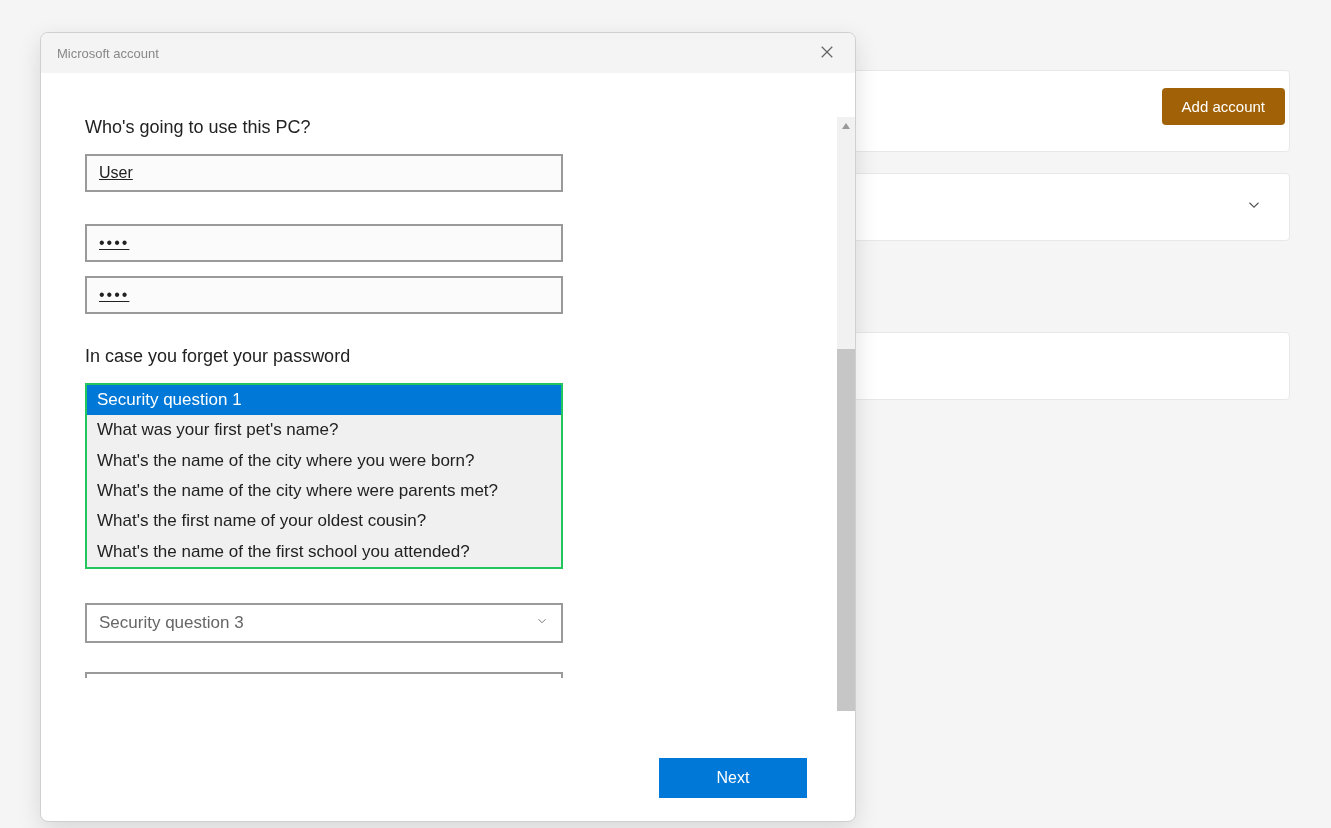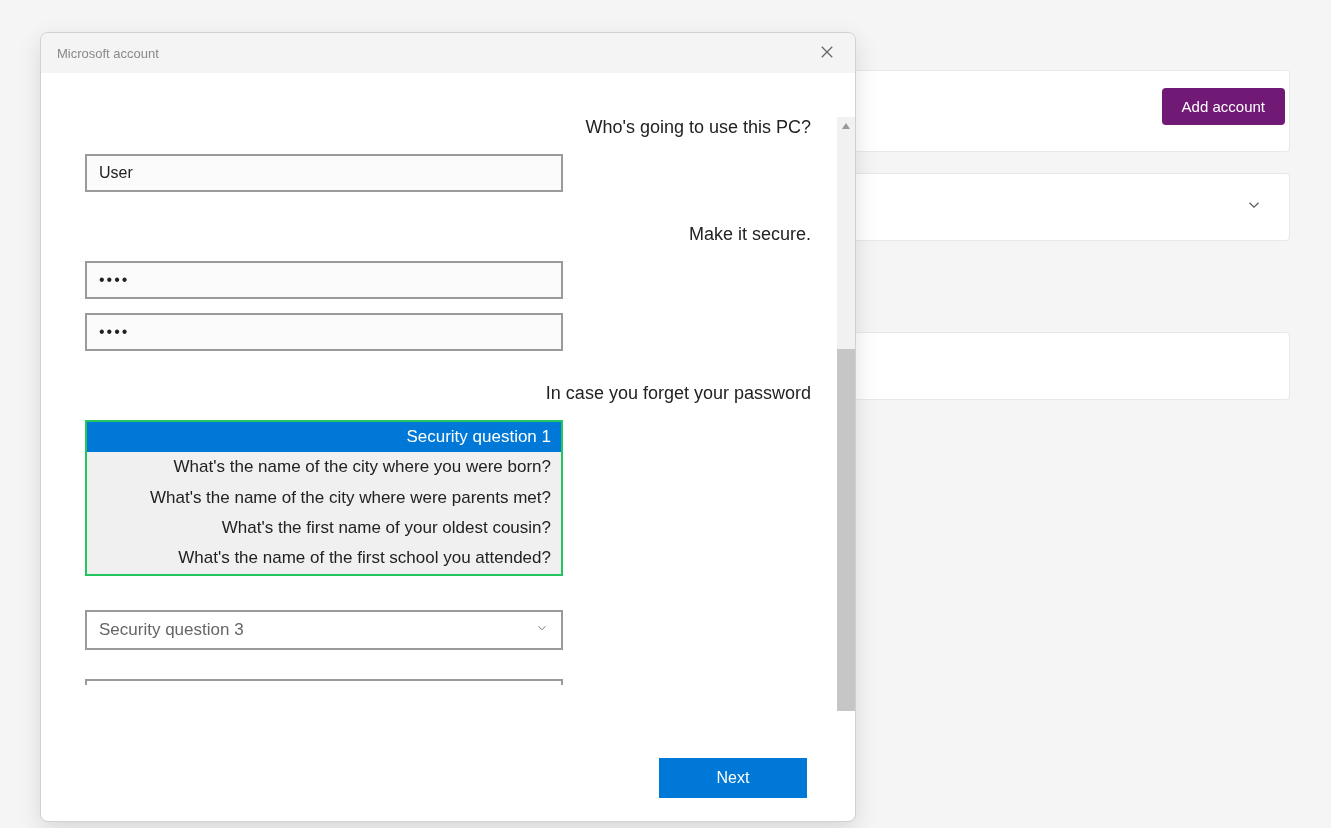--- a/index.html
+++ b/index.html
@@ -19,21 +19,21 @@
     border: 1px solid #e8e8e8;
     border-radius: 4px;
   }
   .bg-card-1 { left: 60px; top: 70px; width: 1230px; height: 82px; }
   .bg-card-2 { left: 60px; top: 173px; width: 1230px; height: 68px; display:flex; align-items:center; justify-content:flex-end; padding-right:26px;}
   .bg-card-3 { left: 60px; top: 332px; width: 1230px; height: 68px; }
   .add-account-btn {
     position: absolute;
     right: 46px;
     top: 88px;
-    background: #701a75;
+    background: #a16207;
     color: #fff;
     border: none;
     border-radius: 4px;
     padding: 10px 20px;
     font-size: 15px;
     cursor: pointer;
   }
   .bg-chevron { color:#555; }
   .bg-chevron svg{width:18px;height:18px;stroke:#555;stroke-width:1.5;fill:none;}
 
@@ -74,21 +74,20 @@
     color: #666;
     cursor: pointer;
   }
   .dialog-close svg { width: 14px; height: 14px; stroke: #666; stroke-width: 1.5; }
 
   .dialog-body {
     flex: 1;
     position: relative;
     padding: 44px 44px 0 44px;
     overflow: hidden;
-    text-align: right;
   }
   .scroll-area {
     position: absolute;
     top:0; left:0; right:0; bottom:0;
     padding: 44px 44px 0 44px;
   }
   .scrollbar-thumb-faint {
     position:absolute;
     right:0; top:44px;
     width:18px; height:232px;
@@ -121,20 +120,21 @@
     width: 478px;
     height: 38px;
     border: 2px solid #9a9a9a;
     background: #fbfbfb;
     font-size: 16px;
     padding: 0 12px;
     color: #222;
     margin-bottom: 14px;
     display:flex;
     align-items:center;
+    text-decoration:underline;
   }
   .field.password { letter-spacing: 2px; font-size:16px; }
   .section-gap { height: 18px; }
 
   
   .dropdown-open {
     width: 478px;
     border: 2px solid #22c55e;
     background: #f0f0f0;
     margin-bottom: 34px;
@@ -231,33 +231,33 @@
     </div>
 
     <div class="scroll-area">
 
       <div class="prompt">Who's going to use this PC?</div>
       <div class="field">
         <span>User</span>
       </div>
 
       <div class="section-gap"></div>
-      <div class="prompt">Make it secure.</div>
       <div class="field password">
         <span>••••</span>
       </div>
       <div class="field password">
         <span>••••</span>
       </div>
 
       <div class="section-gap"></div>
       <div class="prompt">In case you forget your password</div>
 
       <div class="dropdown-open">
         <div class="dd-option selected">Security question 1</div>
+        <div class="dd-option">What was your first pet's name?</div>
         <div class="dd-option">What's the name of the city where you were born?</div>
         <div class="dd-option">What's the name of the city where were parents met?</div>
         <div class="dd-option">What's the first name of your oldest cousin?</div>
         <div class="dd-option">What's the name of the first school you attended?</div>
       </div>
 
       <div class="dropdown-collapsed">
         <span>Security question 3</span>
         <span>
           <svg viewBox="0 0 24 24">

